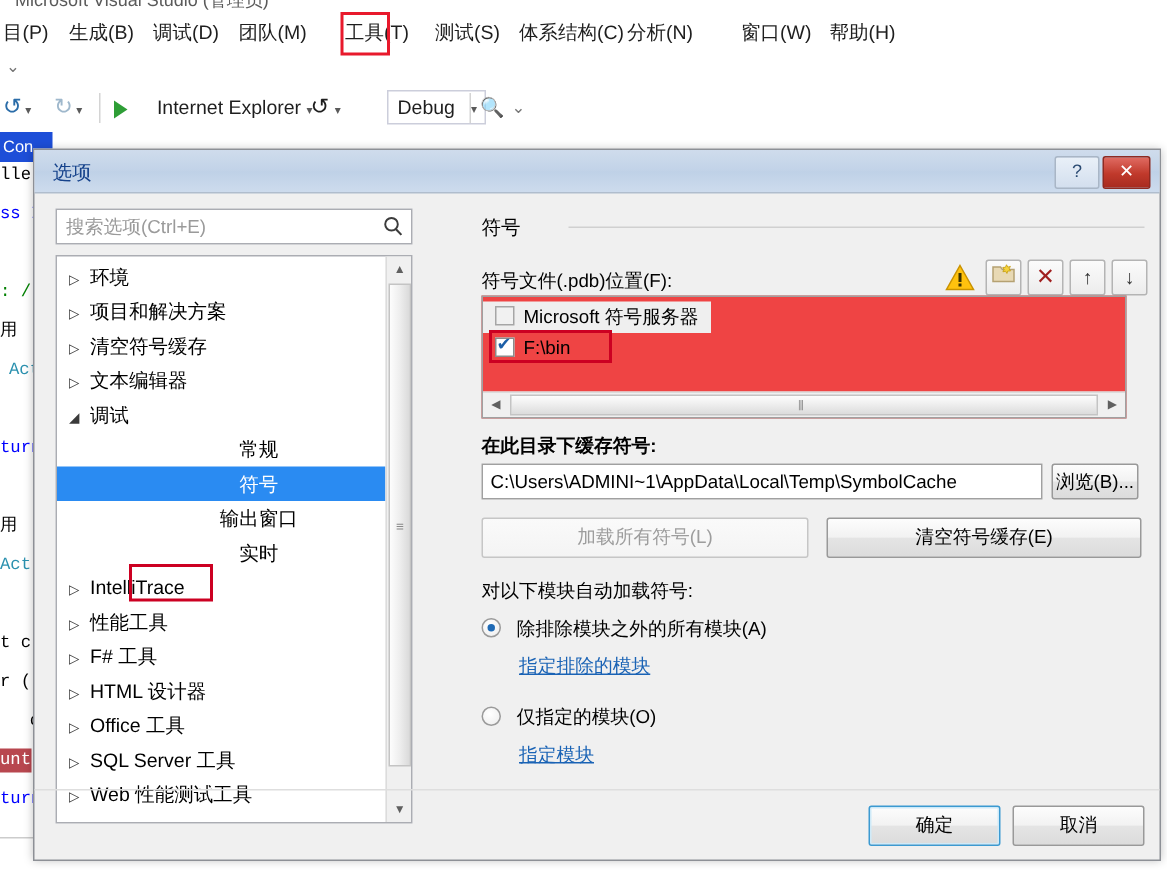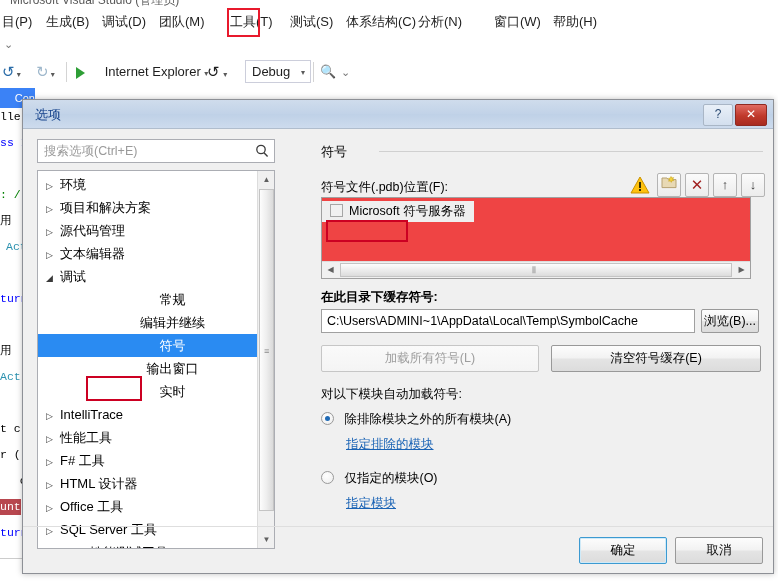--- a/index.html
+++ b/index.html
@@ -60,22 +60,22 @@
   }
   .combo-box .cb-caret { position: absolute; right: 5px; top: 1px; font-size: 8px; color: #5a5a5a; }
 
   
   .editor-area {
     position: absolute; left: 0; top: 88px; width: 778px; height: 496px;
     background: #ffffff; overflow: hidden;
   }
   .editor-tab {
     position: absolute; left: 0; top: 0; width: 35px; height: 20px;
-    background: #3b82f6; color: #fff; font-size: 11px; line-height: 20px;
-    padding-left: 2px; box-sizing: border-box; overflow: hidden; white-space: nowrap; text-align: right;
+    background: #1d4ed8; color: #fff; font-size: 11px; line-height: 20px;
+    padding-left: 2px; box-sizing: border-box; overflow: hidden; white-space: nowrap;
   }
   .code-pane {
     position: absolute; left: 0; top: 21px; width: 40px; height: 450px;
     background: #ffffff; border-right: 0; overflow: hidden;
     font-family: "Liberation Mono", "DejaVu Sans Mono", monospace;
     font-size: 11.5px; line-height: 16px; color: #000;
   }
   .code-pane .ln { position: absolute; left: 0; white-space: pre; }
   .c-blue { color: #0000ff; }
   .c-teal { color: #2b91af; }
@@ -278,21 +278,21 @@
     <span class="tb-sep" style="left:66px;"></span>
     <span class="tb-item" style="left:76px;">
       <span class="play-tri"></span>
       <span style="margin-left:16px;">Internet Explorer</span>
       <span class="caret"> ▾</span>
     </span>
     <span class="tb-item" style="left:207px;">
       <span style="font-size:15px;">↺</span>
       <span class="caret"> ▾</span>
     </span>
-    <div class="combo-box" style="left:245px;width:66px;">
+    <div class="combo-box" style="left:258px;width:66px;">
       <span>Debug</span>
       <span class="cb-caret">▾</span>
     </div>
     <span class="tb-sep" style="left:313px;"></span>
     <span class="tb-item" style="left:320px;">
       <span style="font-size:13px;color:#2a6ca8;">🔍</span>
     </span>
     <span class="tb-item" style="left:341px;color:#777;font-size:11px;">⌄</span>
   </div>
 
@@ -341,25 +341,24 @@
             <circle cx="6" cy="6.5" r="4.2" fill="none" stroke="#3c3c3c" stroke-width="1.3"></circle>
             <line x1="9" y1="9.8" x2="12.6" y2="13.6" stroke="#3c3c3c" stroke-width="1.4"></line>
           </svg>
         </span>
       </div>
 
       <div class="tree-box">
         <div class="tree-inner" id="treeinner">
             <div class="tree-row lvl1"><span class="tw">▷</span><span>环境</span></div>
             <div class="tree-row lvl1"><span class="tw">▷</span><span>项目和解决方案</span></div>
-            <div class="tree-row lvl1"><span class="tw">▷</span><span>源代码管理</span></div>
+            <div class="tree-row lvl1"><span class="tw">▷</span><span>清空符号缓存</span></div>
             <div class="tree-row lvl1"><span class="tw">▷</span><span>文本编辑器</span></div>
             <div class="tree-row lvl1"><span class="tw">◢</span><span>调试</span></div>
             <div class="tree-row lvl2"><span class="tw"></span><span>常规</span></div>
-            <div class="tree-row lvl2"><span class="tw"></span><span>编辑并继续</span></div>
             <div class="tree-row lvl2 sel"><span class="tw"></span><span>符号</span></div>
             <div class="tree-row lvl2"><span class="tw"></span><span>输出窗口</span></div>
             <div class="tree-row lvl2"><span class="tw"></span><span>实时</span></div>
             <div class="tree-row lvl1"><span class="tw">▷</span><span>IntelliTrace</span></div>
             <div class="tree-row lvl1"><span class="tw">▷</span><span>性能工具</span></div>
             <div class="tree-row lvl1"><span class="tw">▷</span><span>F# 工具</span></div>
             <div class="tree-row lvl1"><span class="tw">▷</span><span>HTML 设计器</span></div>
             <div class="tree-row lvl1"><span class="tw">▷</span><span>Office 工具</span></div>
             <div class="tree-row lvl1"><span class="tw">▷</span><span>SQL Server 工具</span></div>
             <div class="tree-row lvl1"><span class="tw">▷</span><span>Web 性能测试工具</span></div>
@@ -400,21 +399,21 @@
           <span style="color:#a02020;font-weight:bold;font-size:15px;">✕</span>
         </div>
         <div class="icon-btn" style="left:424px;top:36px;">
           <span style="font-weight:bold;">↑</span>
         </div>
         <div class="icon-btn" style="left:452px;top:36px;">
           <span style="font-weight:bold;">↓</span>
         </div>
 
         <div class="list-box">
-          <div id="listrows" style="position:absolute;left:0;top:3px;right:0;"><div class="list-row first"><span class="chk off"></span><span>Microsoft 符号服务器</span></div></div>
+          <div id="listrows" style="position:absolute;left:0;top:3px;right:0;"><div class="list-row first"><span class="chk off"></span><span>Microsoft 符号服务器</span></div><div class="list-row"><span class="chk on"></span><span>F:\bin</span></div></div>
           <div class="list-item-box" style="left:4px;top:22px;width:82px;height:22px;"></div>
           <div class="lb-hscroll">
             <div class="hs-arrow" style="left:0;">◀</div>
             <div class="hs-thumb">
               <span class="hs-grip">⦀</span>
             </div>
             <div class="hs-arrow" style="right:0;">▶</div>
           </div>
         </div>
 

